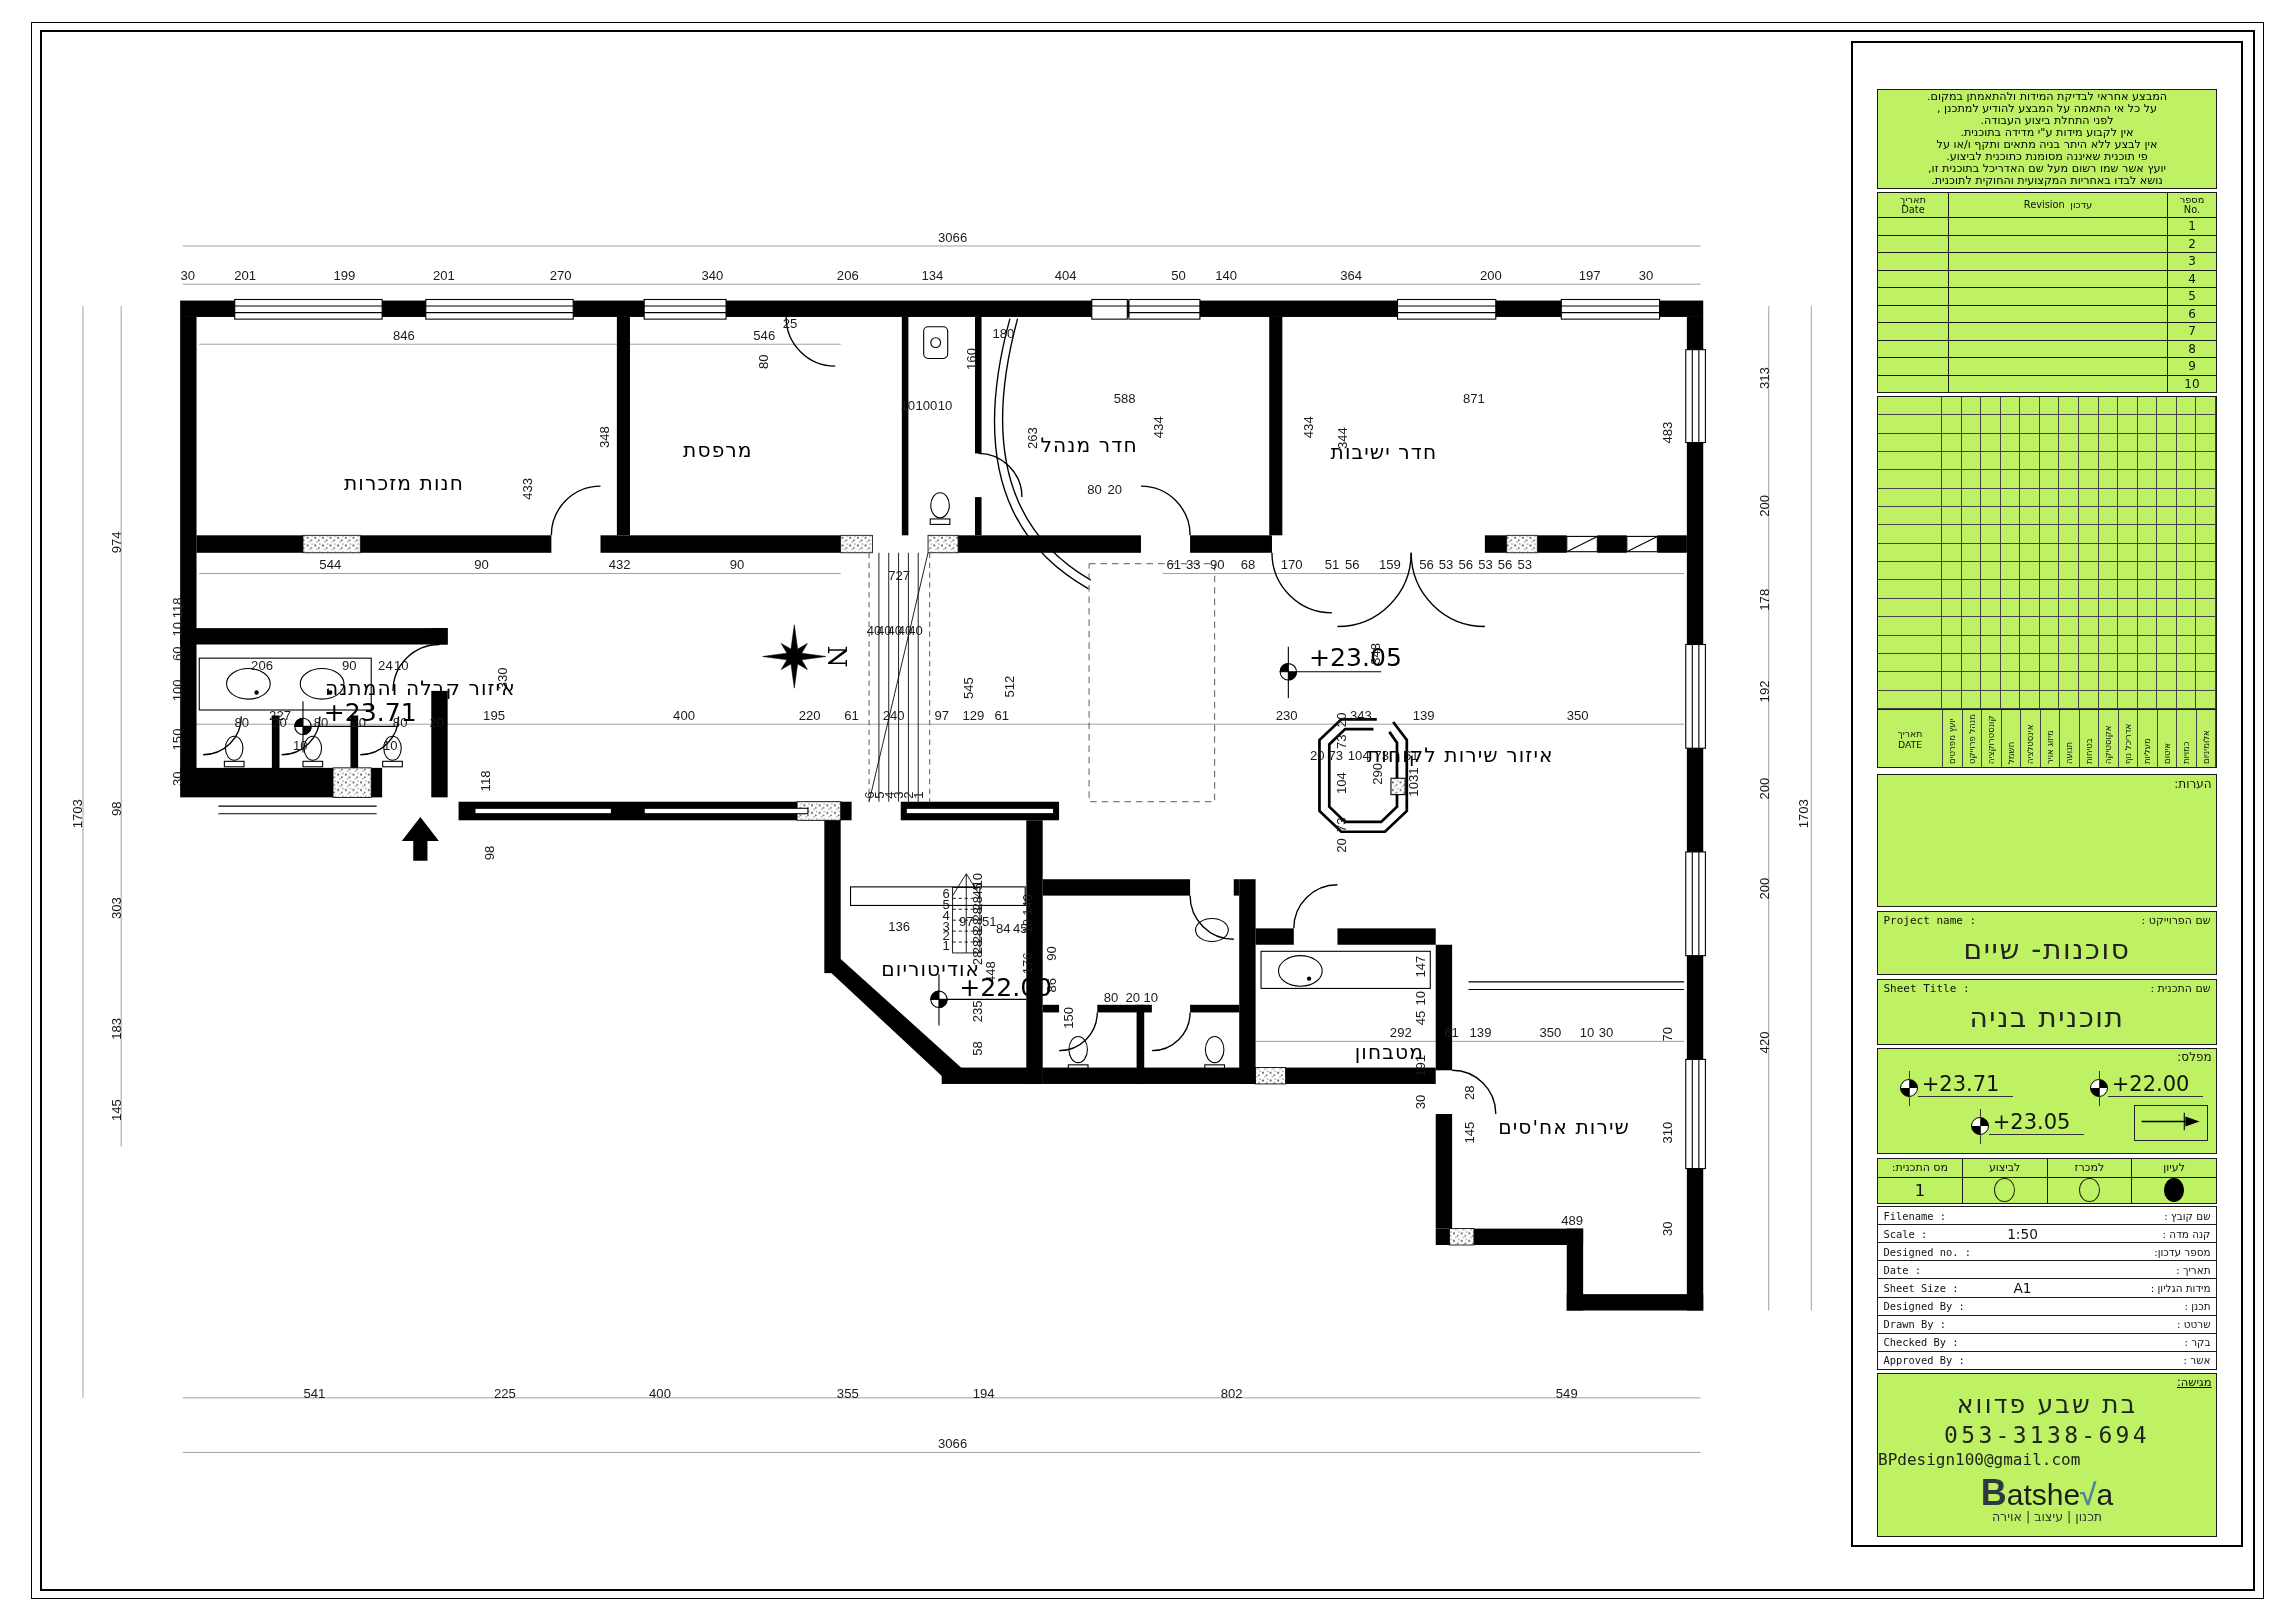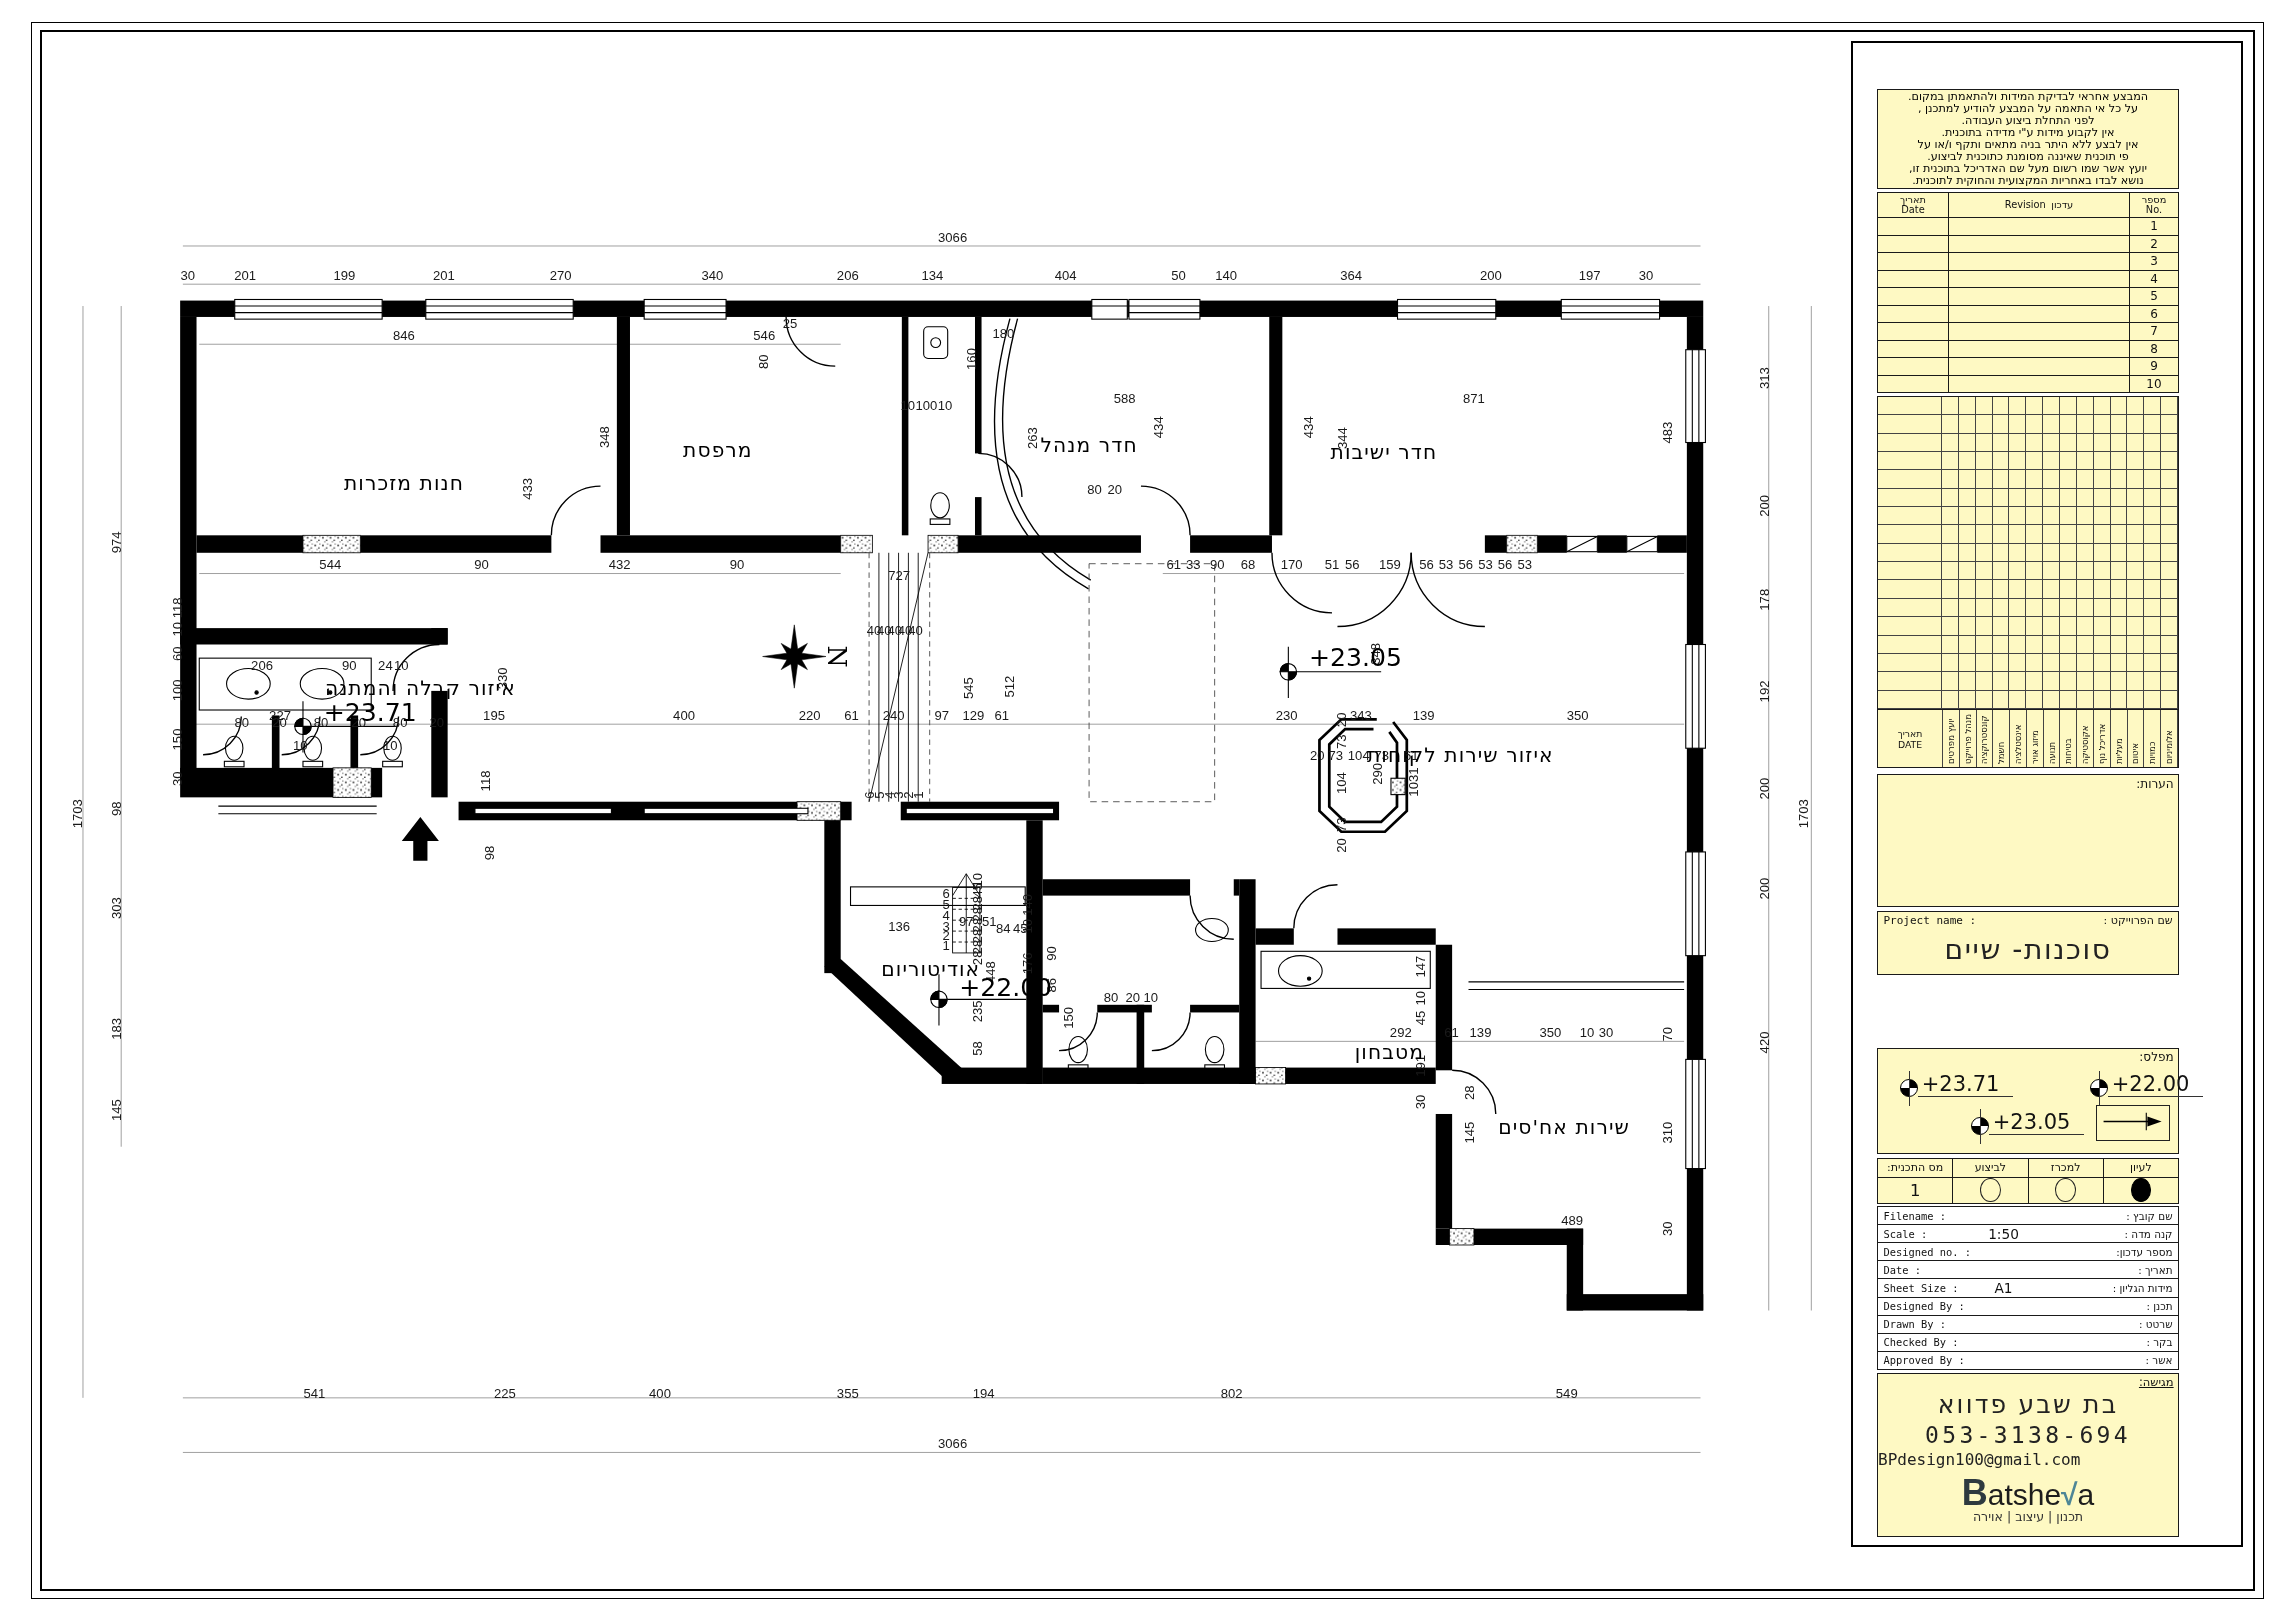--- a/index.html
+++ b/index.html
@@ -8,21 +8,21 @@
   .border-outer{position:absolute;left:31px;top:22px;width:2231px;height:1575px;border:1.6px solid #000;}
   .border-inner{position:absolute;left:40px;top:30px;width:2211px;height:1557px;border:2.7px solid #000;}
   #plan-svg{position:absolute;left:0;top:0;}
   #plan-svg text{user-select:none;}
   text.dim{font:24px "Liberation Sans",sans-serif;fill:#1a1a1a;text-anchor:middle;}
   text.room{font:37px "DejaVu Sans",sans-serif;fill:#000;text-anchor:middle;letter-spacing:2px;}
   text.level{font:46px "DejaVu Sans",sans-serif;fill:#000;text-anchor:start;}
   text.north{font:46px "DejaVu Serif",serif;fill:#000;}
   
   .tb{position:absolute;left:1851px;top:41px;width:388px;height:1502px;border:2.2px solid #000;background:#fff;}
-  .tbx{position:absolute;left:24px;width:302px;border:1.6px solid #1a1a1a;background:#fef9c3;box-sizing:border-box;}
+  .tbx{position:absolute;left:24px;width:340px;border:1.6px solid #1a1a1a;background:#bef264;box-sizing:border-box;}
   .notes{top:46px;height:100px;display:flex;flex-direction:column;justify-content:center;}
   .notes div{font-size:11.2px;line-height:12px;text-align:center;direction:rtl;color:#000;}
   .revtable{top:149px;height:201px;display:flex;flex-direction:column;}
   .rev-head{display:flex;border-bottom:1.6px solid #1a1a1a;height:24px;flex:0 0 24px;}
   .rev-head>div, .rev-row>div{box-sizing:border-box;}
   .rev-c.date{width:71px;border-right:1.6px solid #1a1a1a;}
   .rev-c.rev{flex:1;border-right:1.6px solid #1a1a1a;}
   .rev-c.no{width:48px;}
   .rev-head .rev-c{display:flex;flex-direction:column;align-items:center;justify-content:center;font-size:9.8px;line-height:10.4px;}
   .rev-rows{flex:1;display:flex;flex-direction:column;}
@@ -942,20 +942,25 @@
     <div class="tbx proj">
       <span class="hdr-en">Project name :</span>
       <span class="hdr-he">שם הפרוייקט :</span>
       <div class="big-val">סוכנות- שיים</div>
     </div>
 
     <div class="tbx remarks">
       <span>הערות:</span>
     </div>
 
+    <div class="tbx sheetbox">
+      <span class="hdr-en">Sheet Title :</span>
+      <span class="hdr-he">שם התכנית :</span>
+      <div class="big-val">תוכנית בניה</div>
+    </div>
 
     <div class="tbx levels">
       <span class="lbl">מפלס:</span>
       <div class="lvl" style="left:22px;top:23px;">
         <div class="lvl-sym"></div>
         <div class="lvl-val">+23.71</div>
       </div>
       <div class="lvl" style="left:212px;top:23px;">
         <div class="lvl-sym"></div>
         <div class="lvl-val">+22.00</div>

